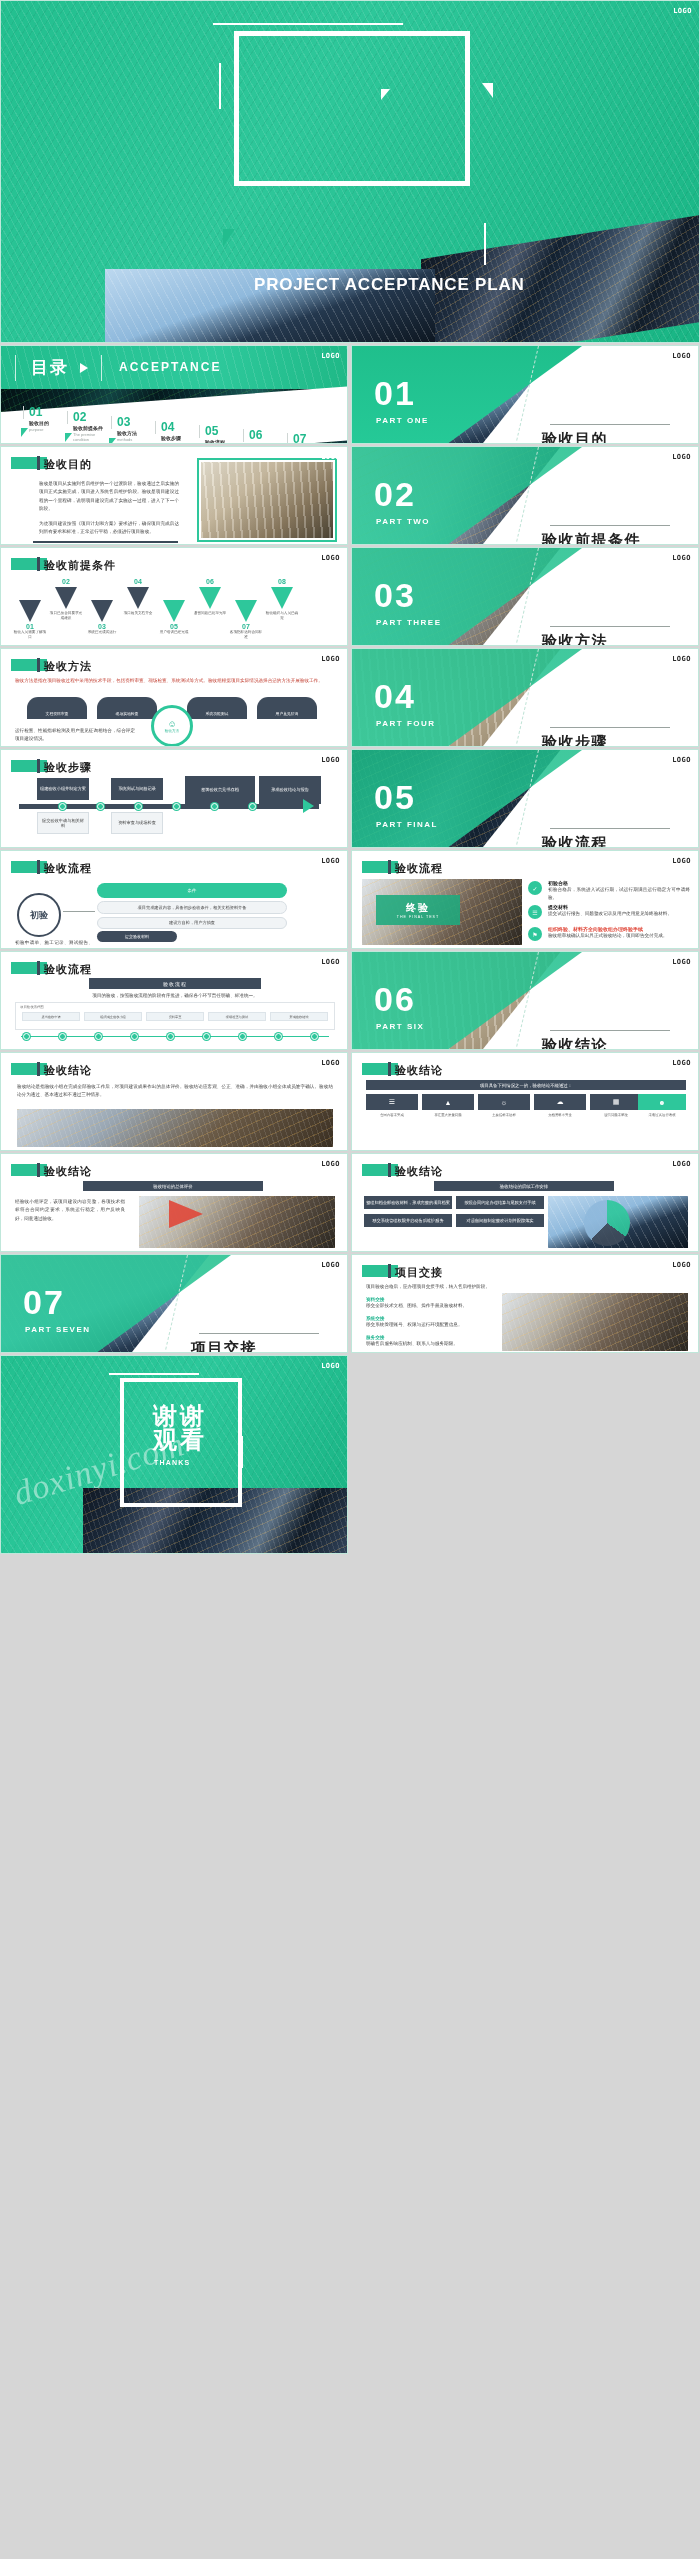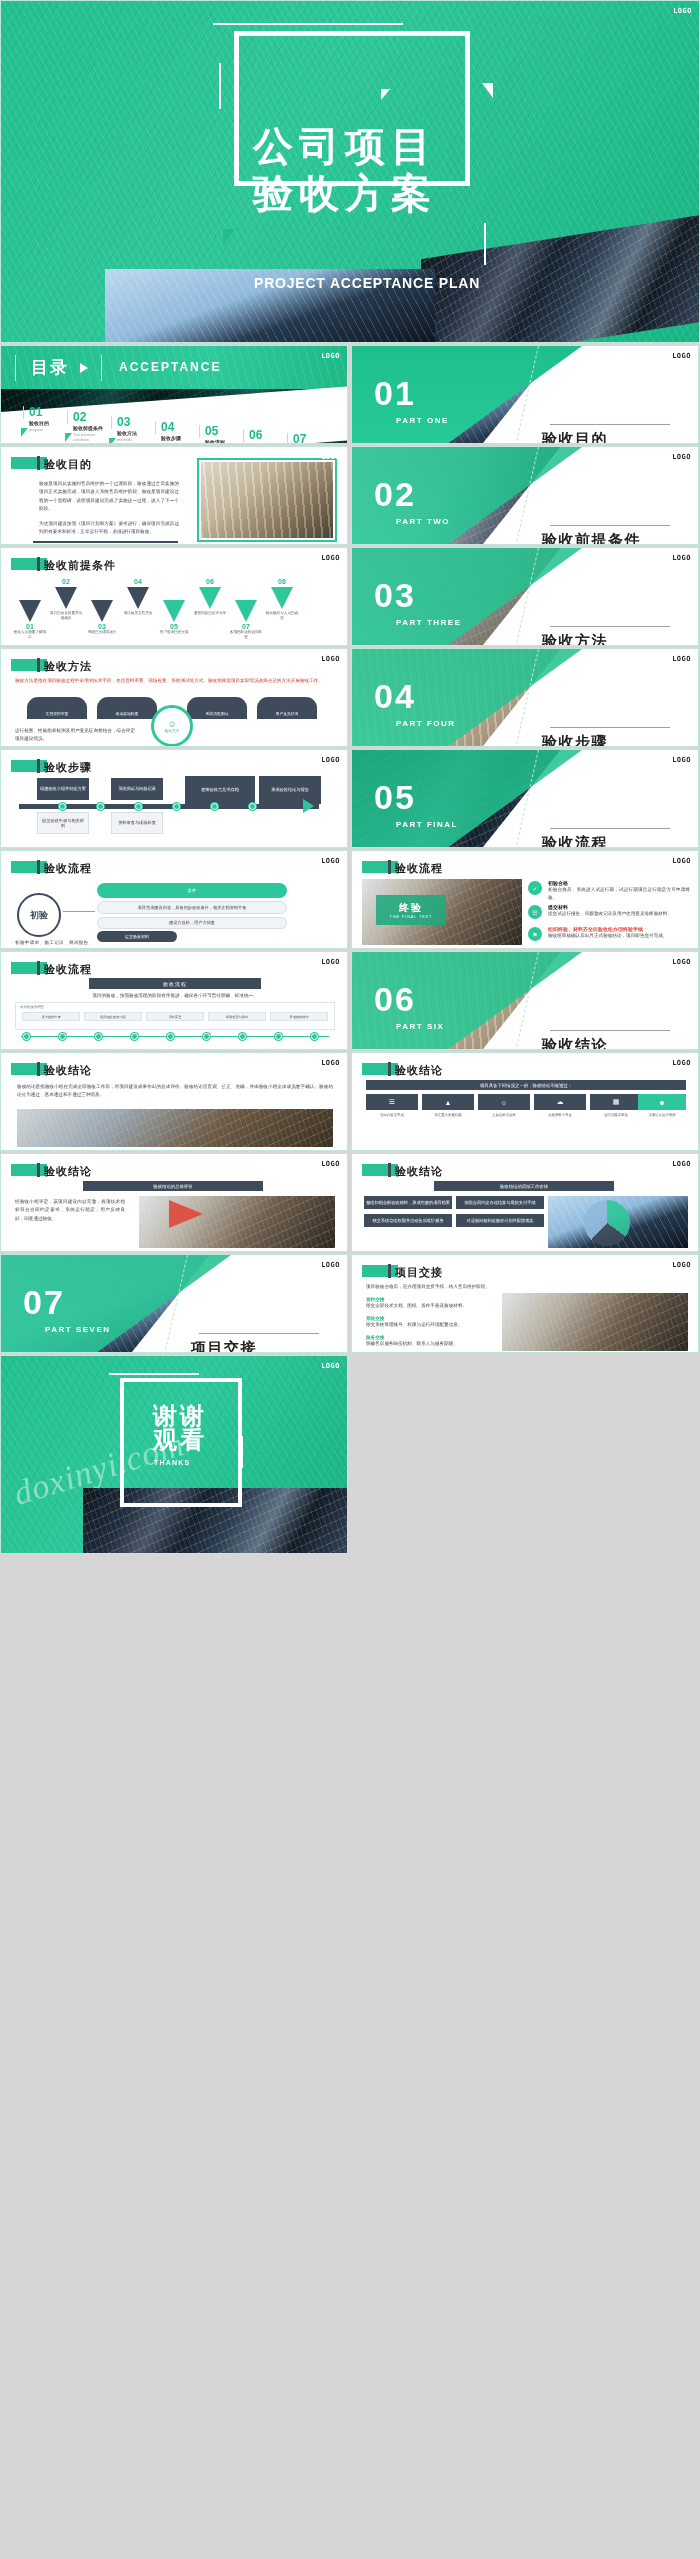--- a/index.html
+++ b/index.html
@@ -58,21 +58,21 @@
      border:5px solid #fff; }
   #cover .tline{ position:absolute; left:212px; top:22px; width:190px; height:2px; background:#fff; }
   #cover .vline{ position:absolute; left:218px; top:62px; width:2px; height:46px; background:#fff; }
   #cover .vline2{ position:absolute; left:483px; top:222px; width:2px; height:42px; background:#fff; }
   #cover .tri{ position:absolute; width:0; height:0; }
   #cover .tri.a{ left:380px; top:88px; border-left:9px solid #fff; border-bottom:11px solid transparent; }
   #cover .tri.b{ left:481px; top:82px; border-right:11px solid #fff; border-bottom:15px solid transparent; }
   #cover .tri.c{ left:222px; top:228px; border-left:12px solid #22bd8e; border-bottom:18px solid transparent; }
   #cover h1{ position:absolute; left:252px; top:122px; width:220px; color:#fff;
      font-size:40px; line-height:47px; font-weight:bold; letter-spacing:6px; }
-  #cover .sub{ position:absolute; left:253px; top:274px; color:#fff; font-size:14px;
+  #cover .sub{ position:absolute; left:253px; top:274px; color:#fff; font-size:17px;
      letter-spacing:.8px; font-weight:bold; }
   #cover .ph1{ left:420px; top:236px; width:280px; height:107px; transform:skewY(-9deg); }
   #cover .ph2{ left:104px; top:268px; width:330px; height:75px; }
 
   
   #dir .band{ position:absolute; left:0; top:0; width:348px; height:43px;
      background:linear-gradient(100deg,#21bd8d 0%,#2ec99c 60%,#1fb886 100%); overflow:hidden;}
   #dir .band .gl{ position:absolute; inset:0; opacity:.22;
      background:repeating-linear-gradient(75deg,rgba(255,255,255,.5) 0 1px,rgba(0,0,0,0) 1px 8px); }
   #dir .t1{ position:absolute; left:30px; top:10px; color:#fff; font-size:17px; font-weight:bold;
@@ -92,21 +92,21 @@
   #dir .it .cn{ font-size:5px; color:#333; margin-top:2px; font-weight:bold; white-space:nowrap;}
   #dir .it .en{ font-size:4px; color:#9aa3a0; margin-top:1px; width:26px; line-height:5px;}
   #dir .it .tr{ position:absolute; left:-8px; top:22px; width:0;height:0;
      border-left:7px solid #2fc79b;border-bottom:9px solid transparent; }
   .sec .diag{ position:absolute; left:0; top:0; width:230px; height:100%;
      background:linear-gradient(180deg,#1fbf8c,#25c997);
      clip-path:polygon(0 0,100% 0,42% 100%,0 100%); }
   .sec .num{ position:absolute; left:22px; top:30px; color:#fff; font-size:34px;
      font-weight:bold; letter-spacing:2px; line-height:34px; }
   .sec .part{ position:absolute; left:24px; top:70px; color:#fff; font-size:8px;
-     font-weight:bold; letter-spacing:1.5px;margin-left:20px; }
+     font-weight:bold; letter-spacing:1.5px; }
   .sec .hr{ position:absolute; right:28px; top:78px; width:120px; height:1px; background:#9aa3a0; }
   .sec .cn{ position:absolute; left:190px; top:84px; color:#222; font-size:15px; font-weight:bold;
      letter-spacing:1.5px; }
   .sec .dotline{ position:absolute; left:186px; top:0; width:1px; height:100%;
      border-left:1px dashed #bfe3d6; transform:rotate(13deg); transform-origin:top; }
 
   
   .ct .tag{ position:absolute; left:10px; top:10px; width:36px; height:12px; background:#2ac194; }
   .ct .tbar{ position:absolute; left:36px; top:9px; width:3px; height:14px; background:#3a4a58; }
   .ct .ttl{ position:absolute; left:43px; top:10px; font-size:11px; font-weight:bold; color:#1e1e1e;
@@ -157,24 +157,20 @@
     <div class="rays"></div>
     <div class="photo ph1"></div>
     <div class="photo sky ph2"></div>
     <div class="tline"></div>
     <div class="vline"></div>
     <div class="vline2"></div>
     <div class="frame"></div>
     <div class="tri a"></div>
     <div class="tri b"></div>
     <div class="tri c"></div>
-    <h1>
-      <span>公司项目</span><br>
-      <span>验收方案</span>
-    </h1>
     <div class="sub">PROJECT ACCEPTANCE PLAN</div>
     <div class="logo w">LOGO</div>
   </div>
 
   <div class="slide half colL" id="dir" style="top:345px;height:99px;">
     <div class="photoband">
       <div class="photo" style="inset:0;"></div>
         <div class="greenwash"></div>
     </div>
     <div class="band">
@@ -441,21 +437,21 @@
     <div class="para" style="left:14px;top:88px;width:78px;">初验申请单、施工记录、测试报告、培训记录等材料</div>
     <div style="position:absolute;left:62px;top:60px;width:32px;height:1px;background:#9aa3a0;"></div>
   </div>
 
   <div class="slide half colR ct" style="top:850px;height:99px;">
     <div class="tag"></div>
     <div class="tbar"></div>
     <div class="ttl">验收流程</div>
     <div class="logo">LOGO</div>
     <div class="photo people" style="left:10px;top:28px;width:160px;height:66px;"></div>
-    <div style="position:absolute;left:24px;top:44px;width:70px;height:30px;background:rgba(30,170,125,.88);display:flex;flex-direction:column;align-items:center;justify-content:center;">
+    <div style="position:absolute;left:24px;top:44px;width:84px;height:30px;background:rgba(30,170,125,.88);display:flex;flex-direction:column;align-items:center;justify-content:center;">
       <span style="color:#fff;font-size:10px;font-weight:bold;letter-spacing:2px;">终验</span>
       <span style="color:#fff;font-size:3.6px;letter-spacing:1px;">THE FINAL TEST</span>
     </div>
     <div class="circle" style="left:176px;top:30px;width:14px;height:14px;background:#2ec79b;display:flex;align-items:center;justify-content:center;color:#fff;font-size:6px;">✓</div>
     <div class="circle" style="left:176px;top:54px;width:14px;height:14px;background:#2ec79b;display:flex;align-items:center;justify-content:center;color:#fff;font-size:6px;">☰</div>
     <div class="circle" style="left:176px;top:76px;width:14px;height:14px;background:#2ec79b;display:flex;align-items:center;justify-content:center;color:#fff;font-size:6px;">⚑</div>
     <div style="position:absolute;left:196px;top:29px;width:142px;">
       <div style="font-size:5px;font-weight:bold;color:#222;">初验合格</div>
       <div class="para" style="position:static;width:142px;">初验合格后，系统进入试运行期，试运行期满且运行稳定方可申请终验。</div>
     </div>

